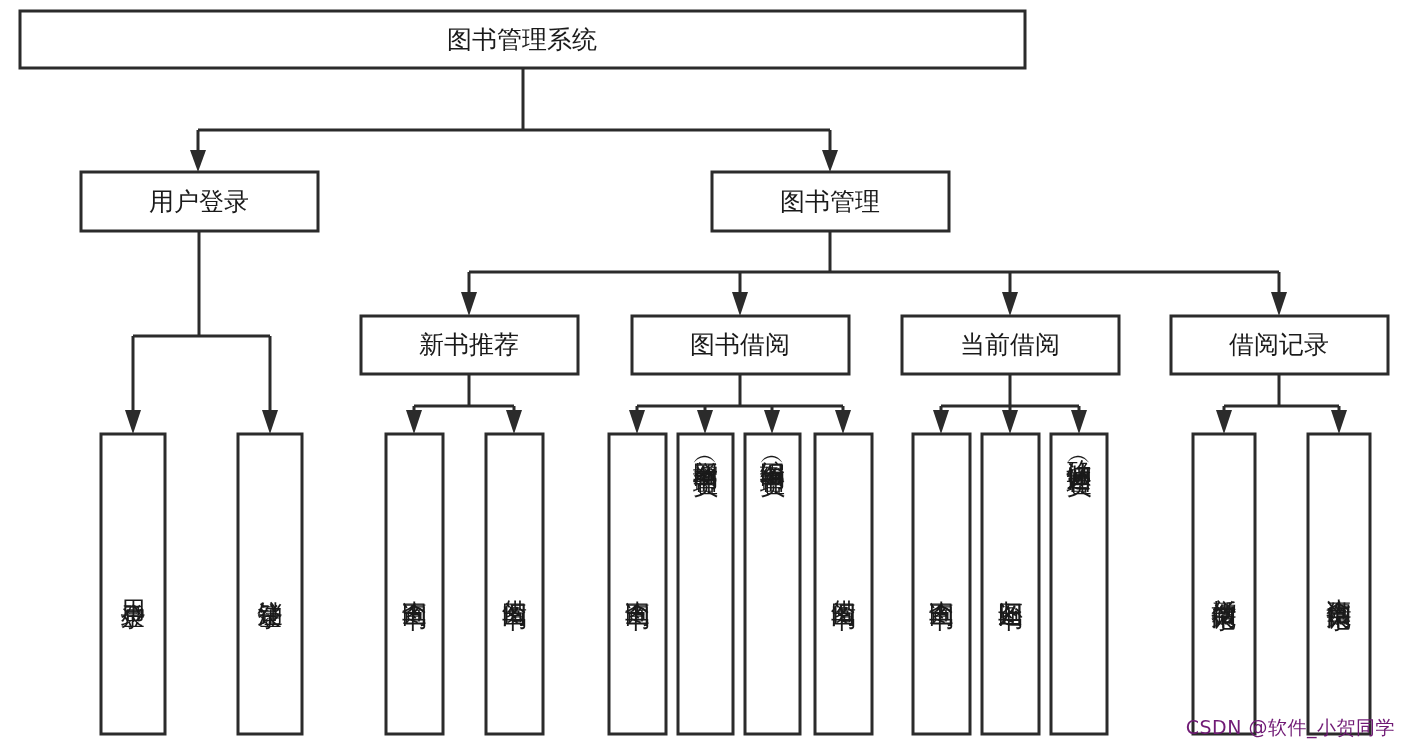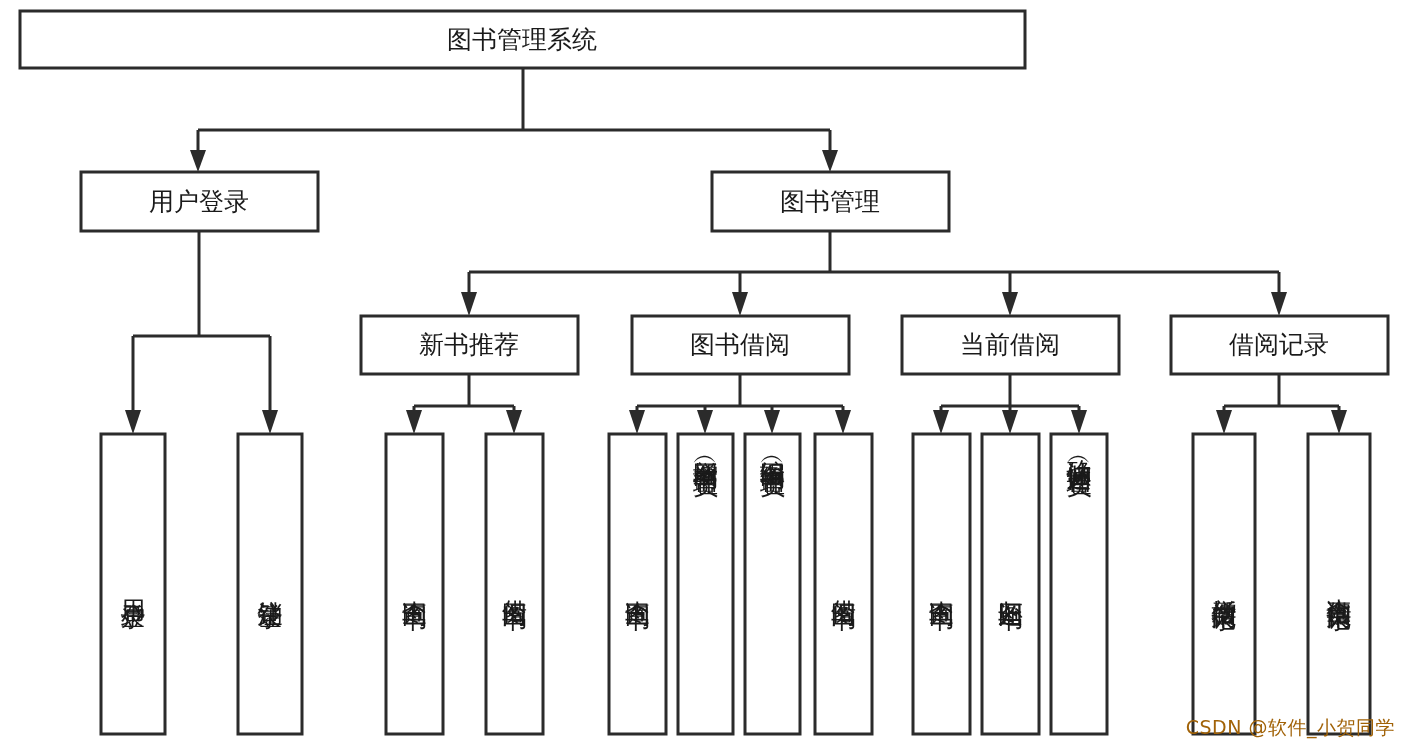--- a/index.html
+++ b/index.html
@@ -65,21 +65,21 @@
     align-items: center;
     justify-content: center;
     pointer-events: none;
   }
   .watermark {
     position: absolute;
     right: 10px;
     bottom: 6px;
     font-family: "DejaVu Sans", "Liberation Sans", sans-serif;
     font-size: 19px;
-    color: #a16207;
+    color: #701a75;
     white-space: nowrap;
     letter-spacing: 0.5px;
   }
 </style>
 </head>
 <body>
 
 <div id="diagram-root">
 
   <svg id="tree-svg" viewBox="0 0 1405 747" xmlns="http://www.w3.org/2000/svg">

